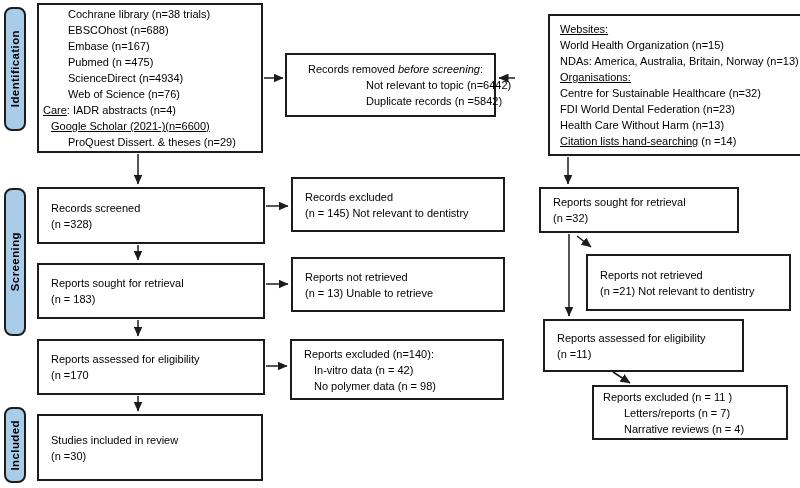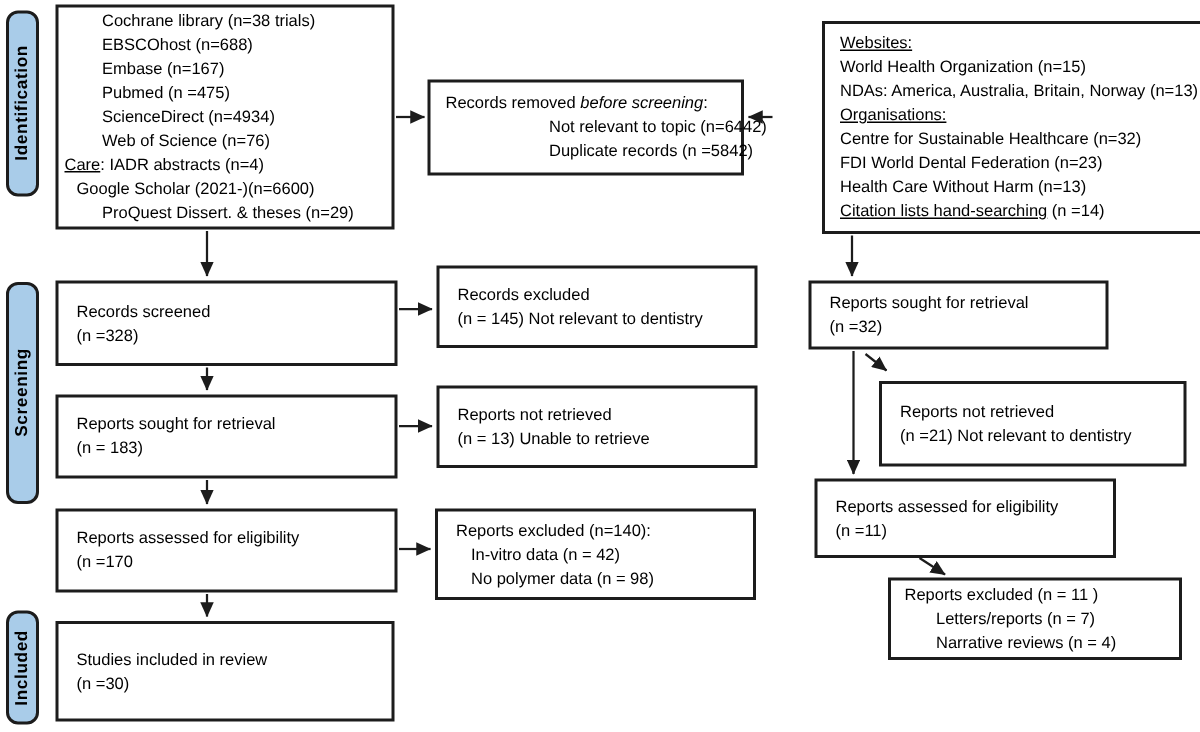--- a/index.html
+++ b/index.html
@@ -10,24 +10,24 @@
   .box{
     position:absolute;box-sizing:border-box;background:#fff;
     border:2px solid #1c1c1c;
     display:flex;flex-direction:column;justify-content:center;
     font-size:11px;line-height:16px;
   }
   .box .l{white-space:nowrap;}
   
   .b-sources .l{padding-left:29px;}
   .b-sources .l.grey{padding-left:4px;}
-  .b-sources .l.gs{padding-left:12px;}
+  .b-sources .l.gs{padding-left:12px;text-decoration:underline;}
   .b-sources .l.pq{}
   
-  .b-removed .l{padding-left:10px;}
+  .b-removed .l{padding-left:10px;text-align:center;}
   .b-removed .l.sub{padding-left:42px;margin-left:37px;}
   
   .b-websites .l{padding-left:10px;}
   
   .pad12 .l{padding-left:12px;}
   .b-excl140 .l.sub{padding-left:22px;}
   .b-excl11 .l{padding-left:9px;}
   .b-excl11 .l.sub{padding-left:30px;}
   .u{text-decoration:underline;}
   .i{font-style:italic;}

